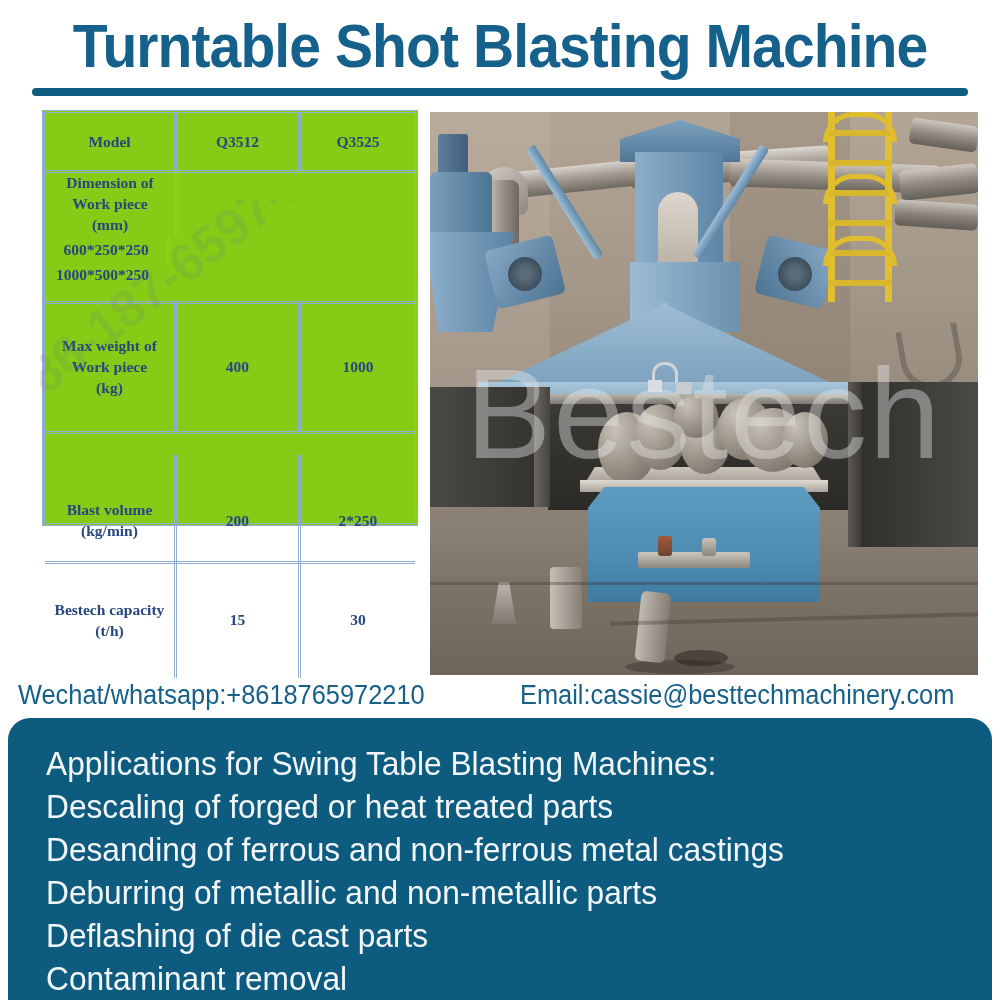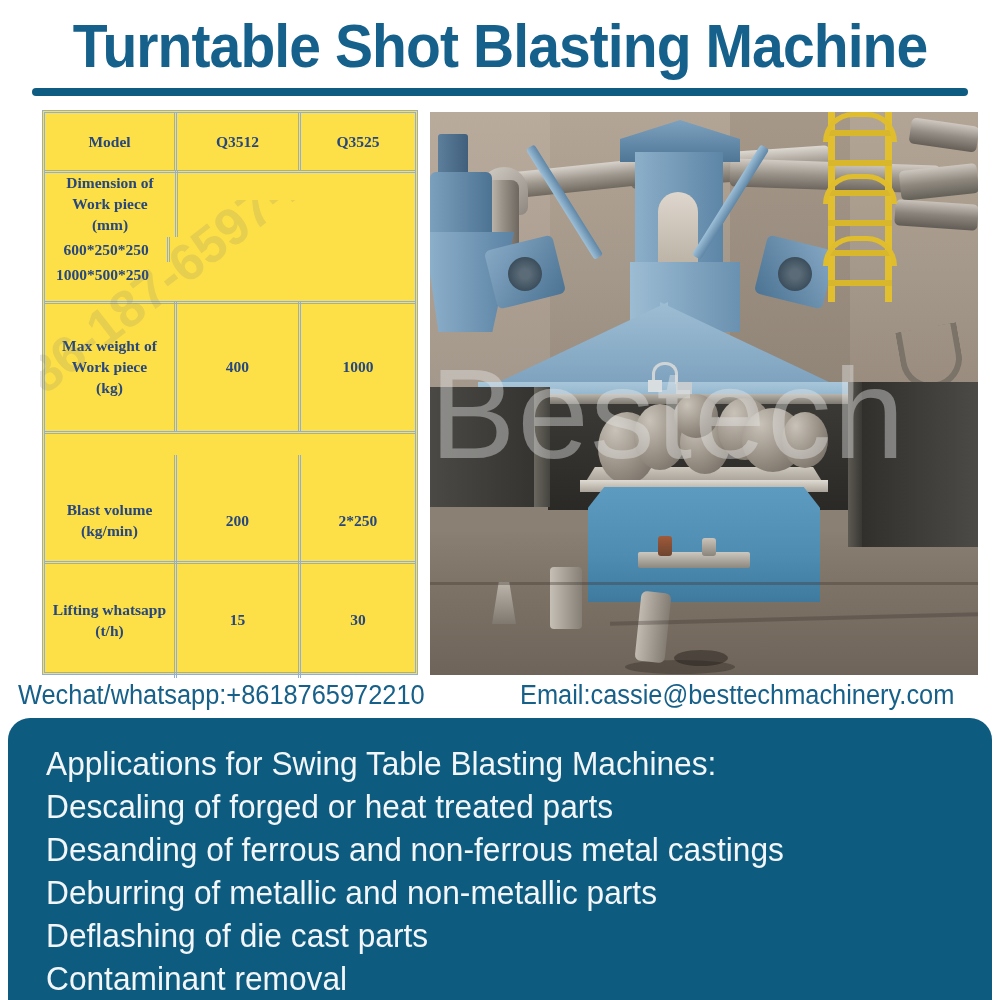--- a/index.html
+++ b/index.html
@@ -26,23 +26,23 @@
     transform-origin:center center;
     white-space:nowrap;
   }
   #title-divider {
     position:absolute; left:32px; top:88px; width:936px; height:8px;
     background:#0e5c81; border-radius:4px;
   }
 
   
   #spec-table {
-    position:absolute; left:42px; top:110px; width:376px; height:565px;
+    position:absolute; left:42px; top:110px; width:376px; height:416px;
     border:3px double #93aed3;
-    background:#fde047;
+    background:#84cc16;
     border-collapse:separate;
     z-index:3;
   }
   .trow { position:absolute; left:0; width:100%; display:flex; }
   .tcell {
     display:flex; align-items:center; justify-content:center;
     text-align:center;
     font-family:"Liberation Serif", serif;
     font-weight:bold;
     font-size:15.5px;
@@ -252,21 +252,21 @@
            background:linear-gradient(90deg,#c2bbb1,#827c73); border-radius:6px;
            transform:rotate(6deg); }
   .shadow-a { left:195px; top:548px; width:110px; height:14px;
            background:rgba(40,34,28,0.35); border-radius:50%; }
   .shadow-b { left:244px; top:538px; width:54px; height:16px;
            background:rgba(30,26,22,0.45); border-radius:50%; }
 
   
   #photo-watermark {
     position:absolute; left:0; top:0; width:548px; height:563px;
-    display:flex; align-items:center; 
+    display:flex; align-items:center; justify-content:center;
     pointer-events:none; z-index:9;border-radius:16px;
   }
   #photo-watermark span {
     font-family:"Liberation Sans", sans-serif;
     font-size:128px; font-weight:normal;
     color:rgba(232,232,232,0.42);
     letter-spacing:2px;
     margin-top:40px;
   }
 
@@ -357,21 +357,21 @@
       </span>
     </div>
     <div class="tcell c1">200</div>
     <div class="tcell c2">2*250</div>
   </div>
   <div class="rowline" style="top:448px"></div>
 
   <div class="trow r4">
     <div class="tcell c0">
       <span>
-        <span>Lifting whatsapp</span><br>
+        <span>Bestech capacity</span><br>
         <span>(t/h)</span>
       </span>
     </div>
     <div class="tcell c1">15</div>
     <div class="tcell c2">30</div>
   </div>
 </div>
 
 <div id="table-watermark">
   <span>+86-187-6597-2210</span>

